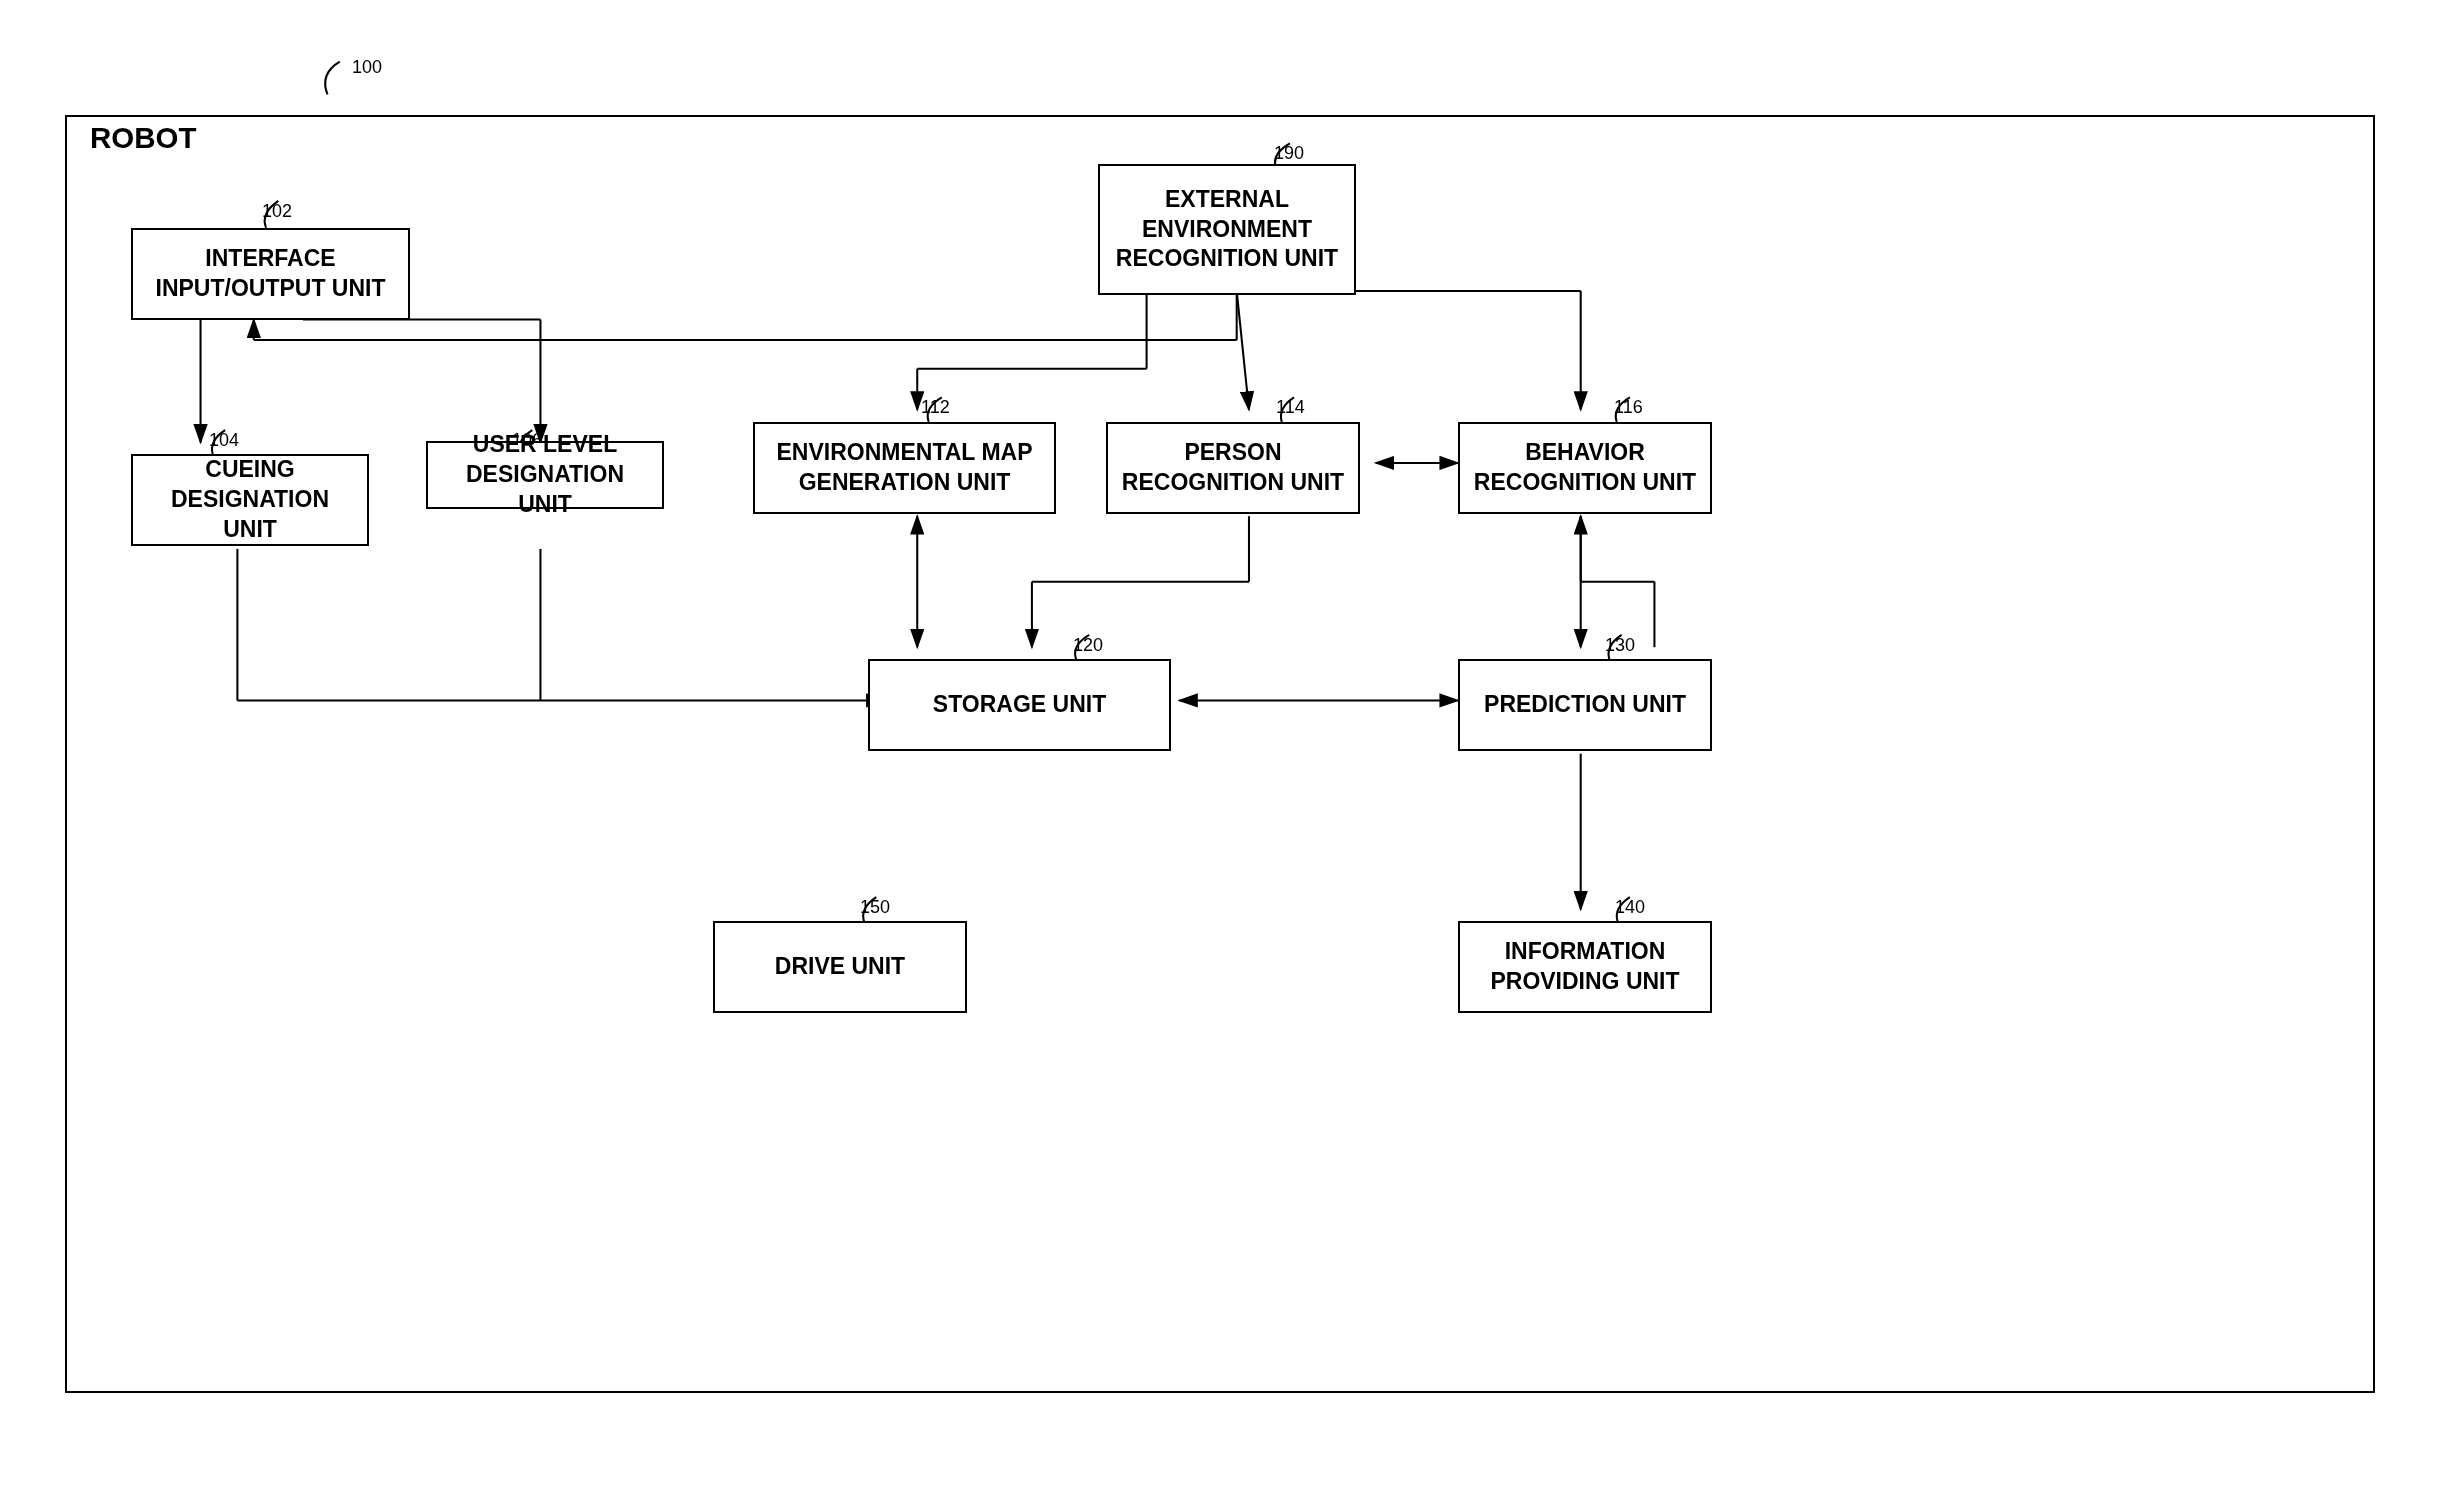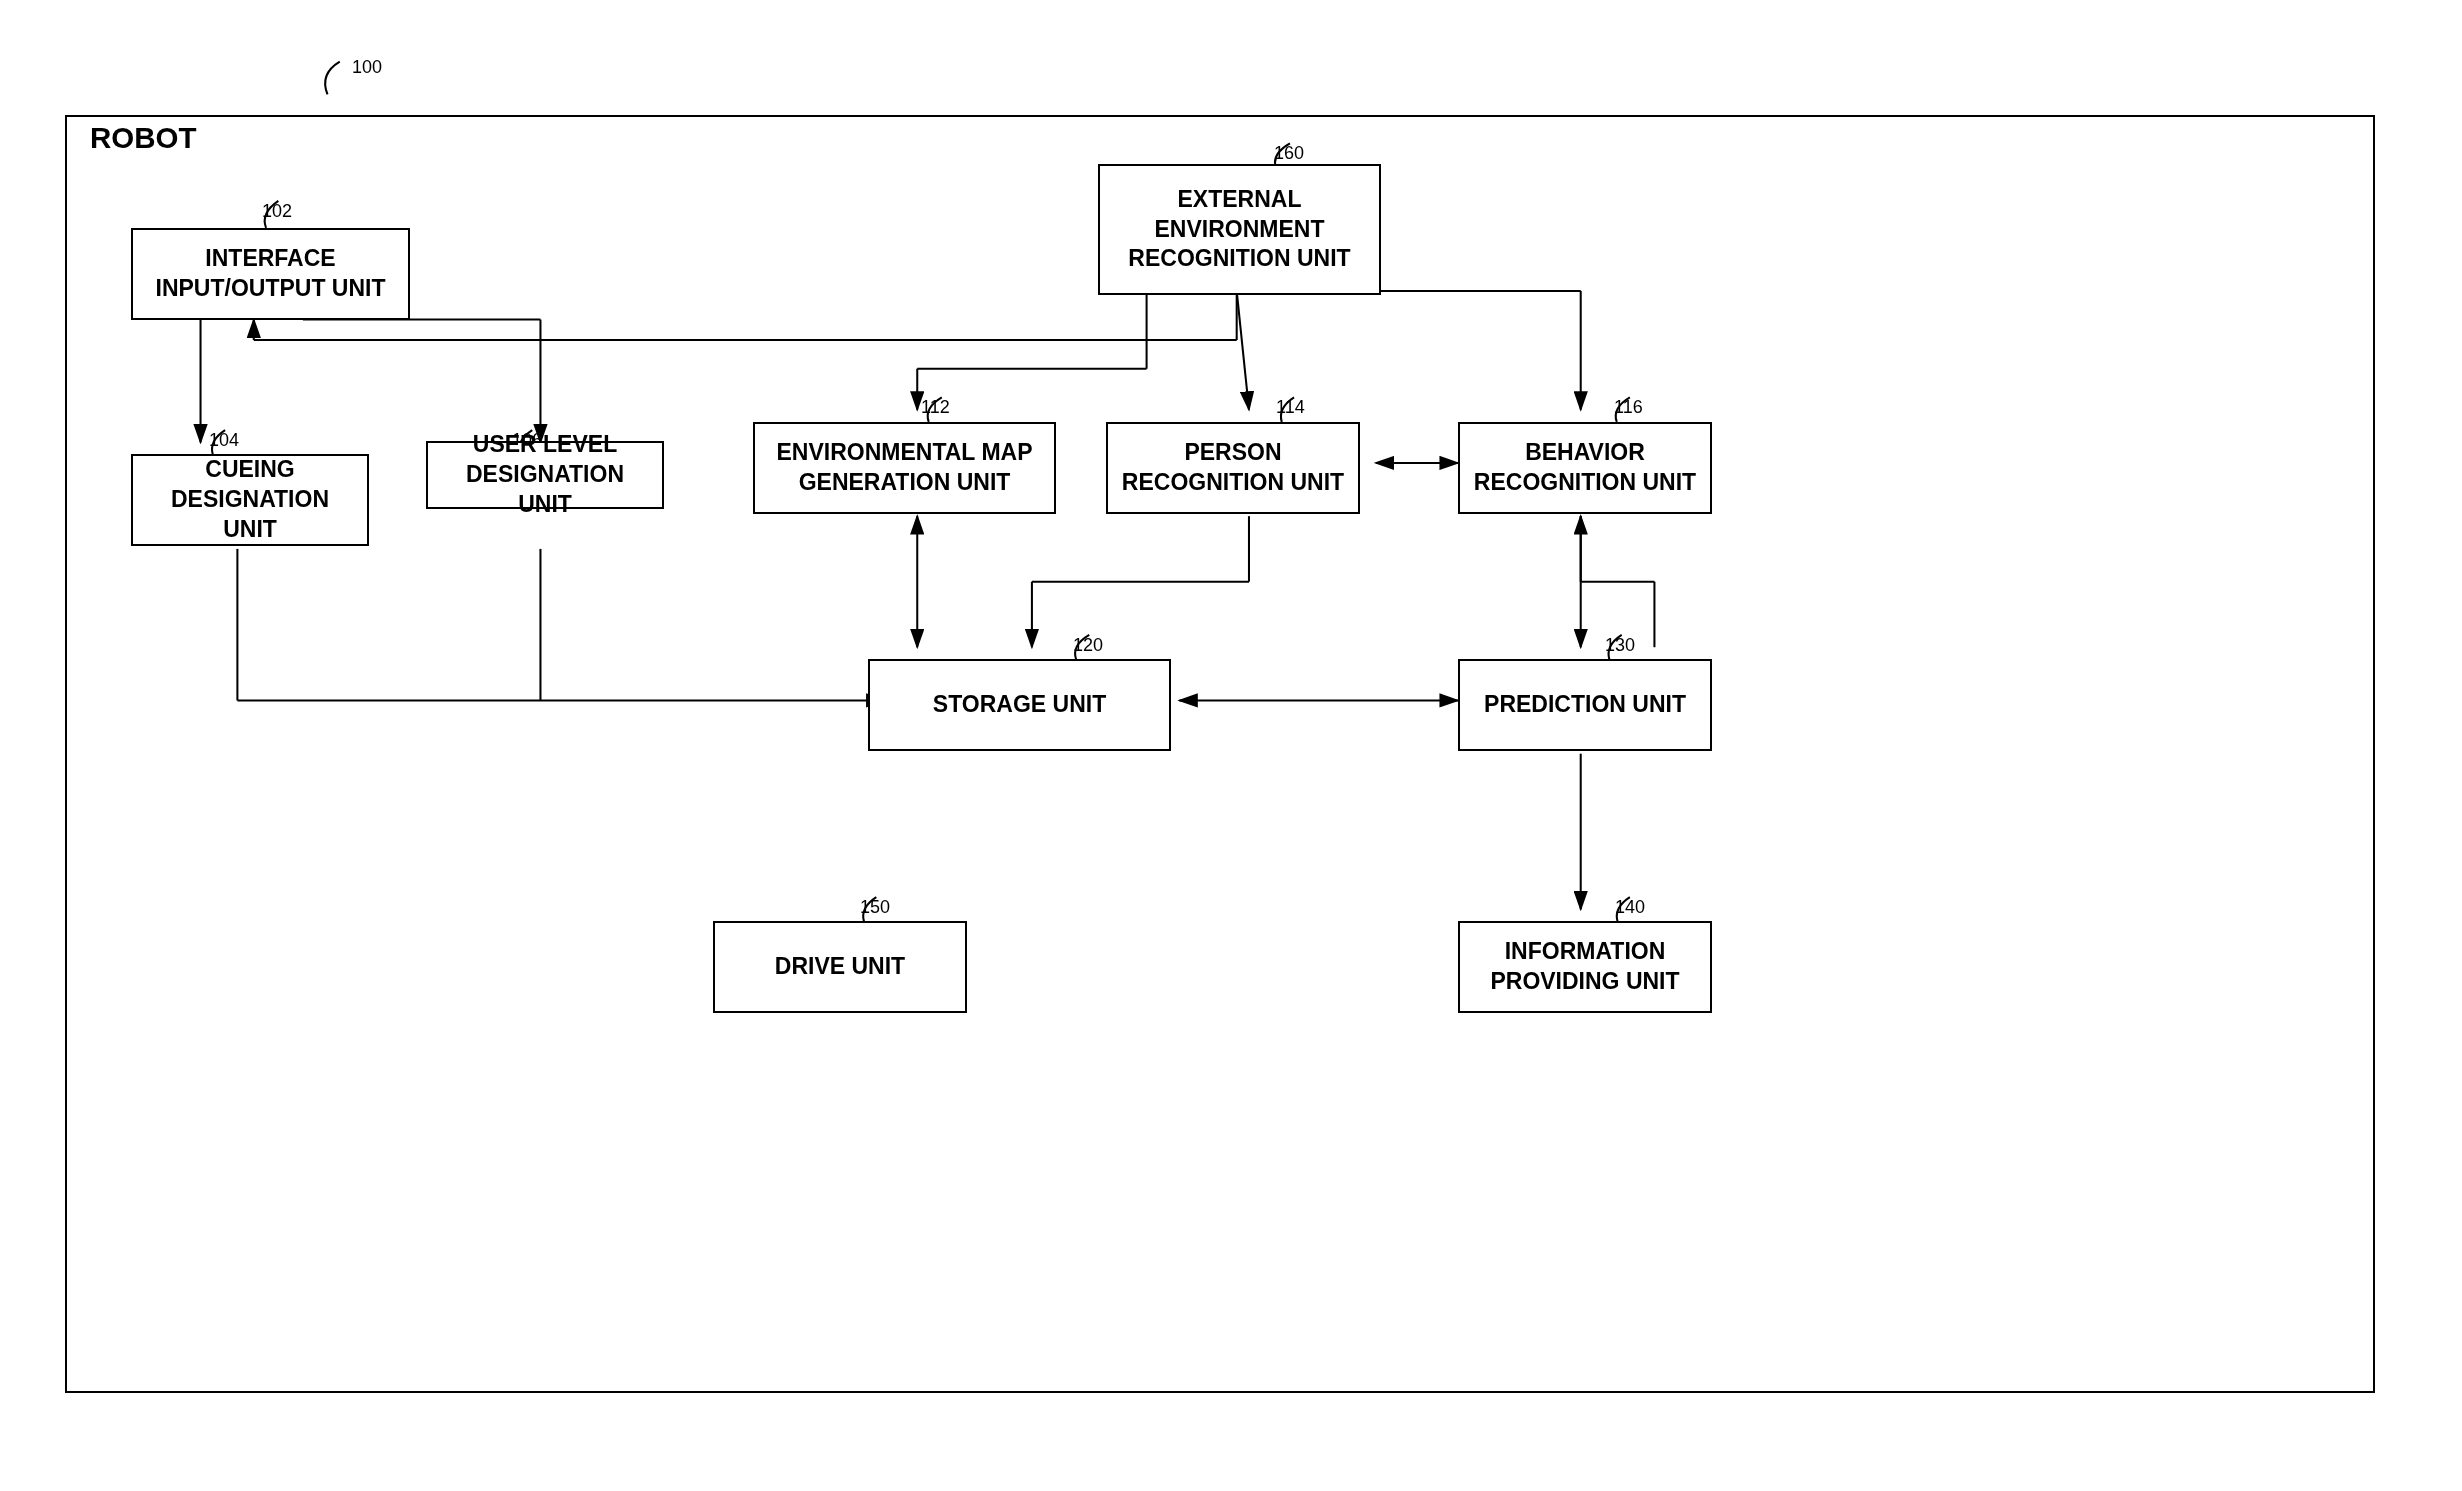--- a/index.html
+++ b/index.html
@@ -152,42 +152,42 @@
     <line x1="1960" y1="650" x2="1870" y2="650" stroke="#000" stroke-width="2.5"></line>
     <line x1="1870" y1="650" x2="1870" y2="570" stroke="#000" stroke-width="2.5" marker-end="url(#arrow)"></line>
 
     <line x1="1870" y1="860" x2="1870" y2="1050" stroke="#000" stroke-width="2.5" marker-end="url(#arrow)"></line>
 
   </svg>
 
   <div class="ref" style="top:152px; left:213px;">102</div>
   <div class="ref" style="top:381px; left:160px;">104</div>
   <div class="ref" style="top:381px; left:463px;">106</div>
-  <div class="ref" style="top:94px; left:1225px;">160</div>
+  <div class="ref" style="top:94px; left:1225px;">190</div>
   <div class="ref" style="top:348px; left:872px;">112</div>
   <div class="ref" style="top:348px; left:1227px;">114</div>
   <div class="ref" style="top:348px; left:1565px;">116</div>
   <div class="ref" style="top:586px; left:1024px;">120</div>
   <div class="ref" style="top:586px; left:1556px;">130</div>
   <div class="ref" style="top:848px; left:811px;">150</div>
   <div class="ref" style="top:848px; left:1566px;">140</div>
 
   <div class="box" style="left:82px; top:179px; width:279px; height:92px;">
     INTERFACE<br>INPUT/OUTPUT UNIT
   </div>
 
   <div class="box" style="left:82px; top:405px; width:238px; height:92px;">
     CUEING<br>DESIGNATION UNIT
   </div>
 
   <div class="box" style="left:377px; top:392px; width:238px; height:68px;">
     USER LEVEL<br>DESIGNATION UNIT
   </div>
 
-  <div class="box" style="left:1049px; top:115px; width:283px; height:131px;">
+  <div class="box" style="left:1049px; top:115px; width:258px; height:131px;">
     EXTERNAL<br>ENVIRONMENT<br>RECOGNITION UNIT
   </div>
 
   <div class="box" style="left:704px; top:373px; width:303px; height:92px;">
     ENVIRONMENTAL MAP<br>GENERATION UNIT
   </div>
 
   <div class="box" style="left:1057px; top:373px; width:254px; height:92px;">
     PERSON<br>RECOGNITION UNIT
   </div>

